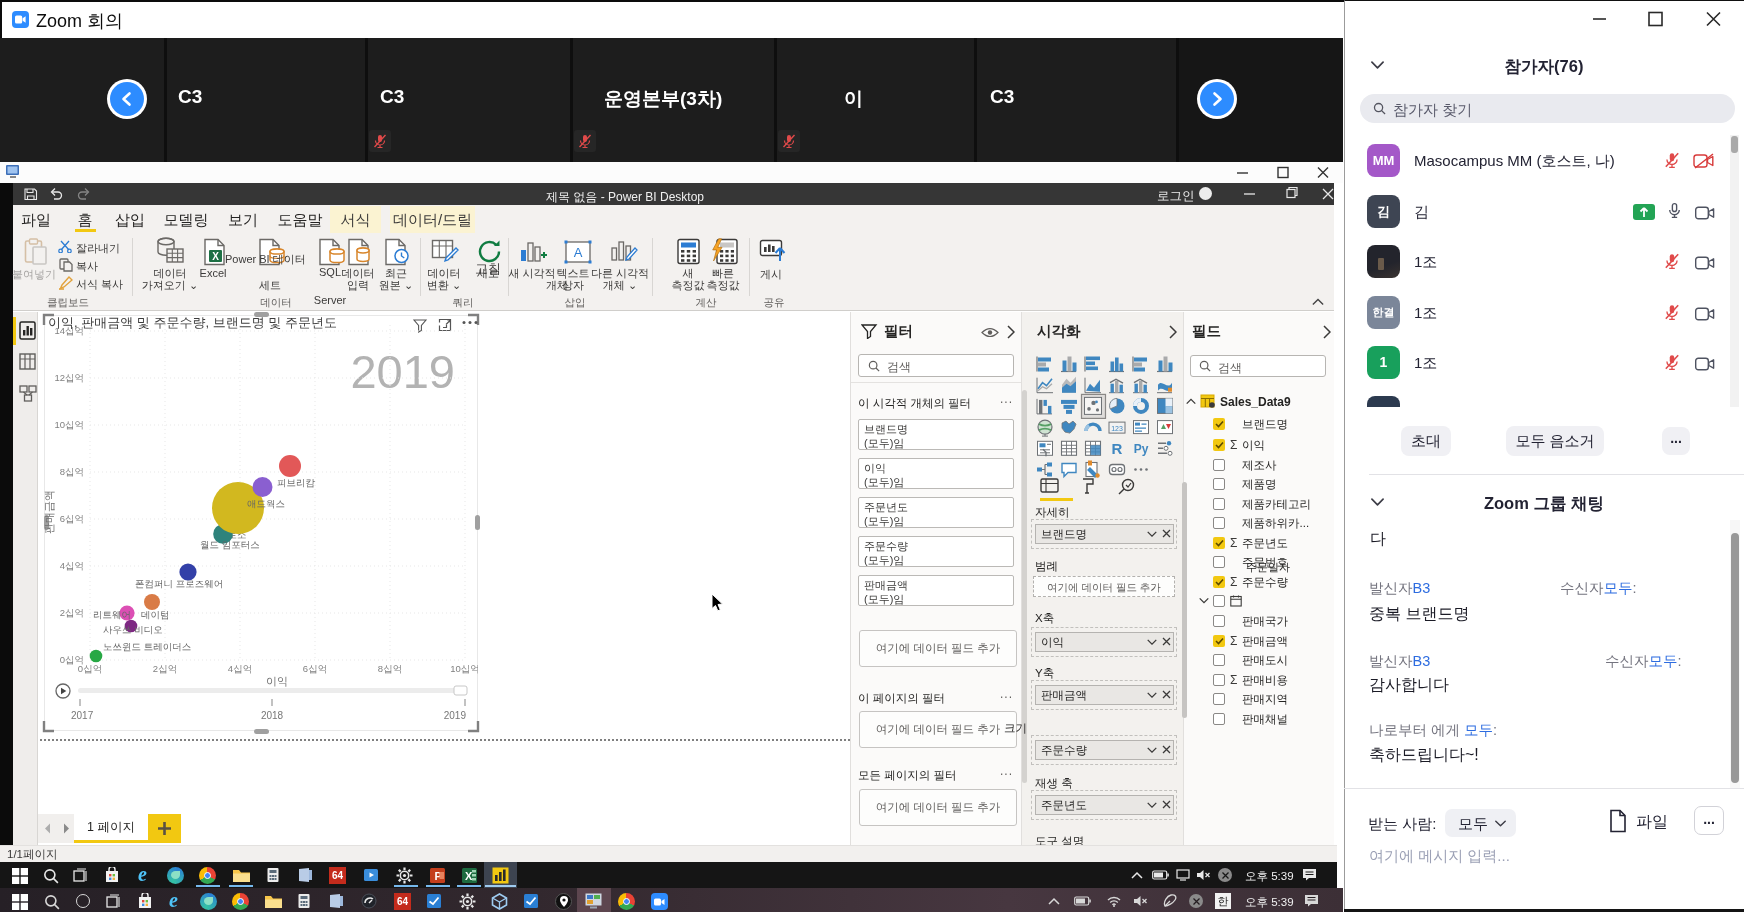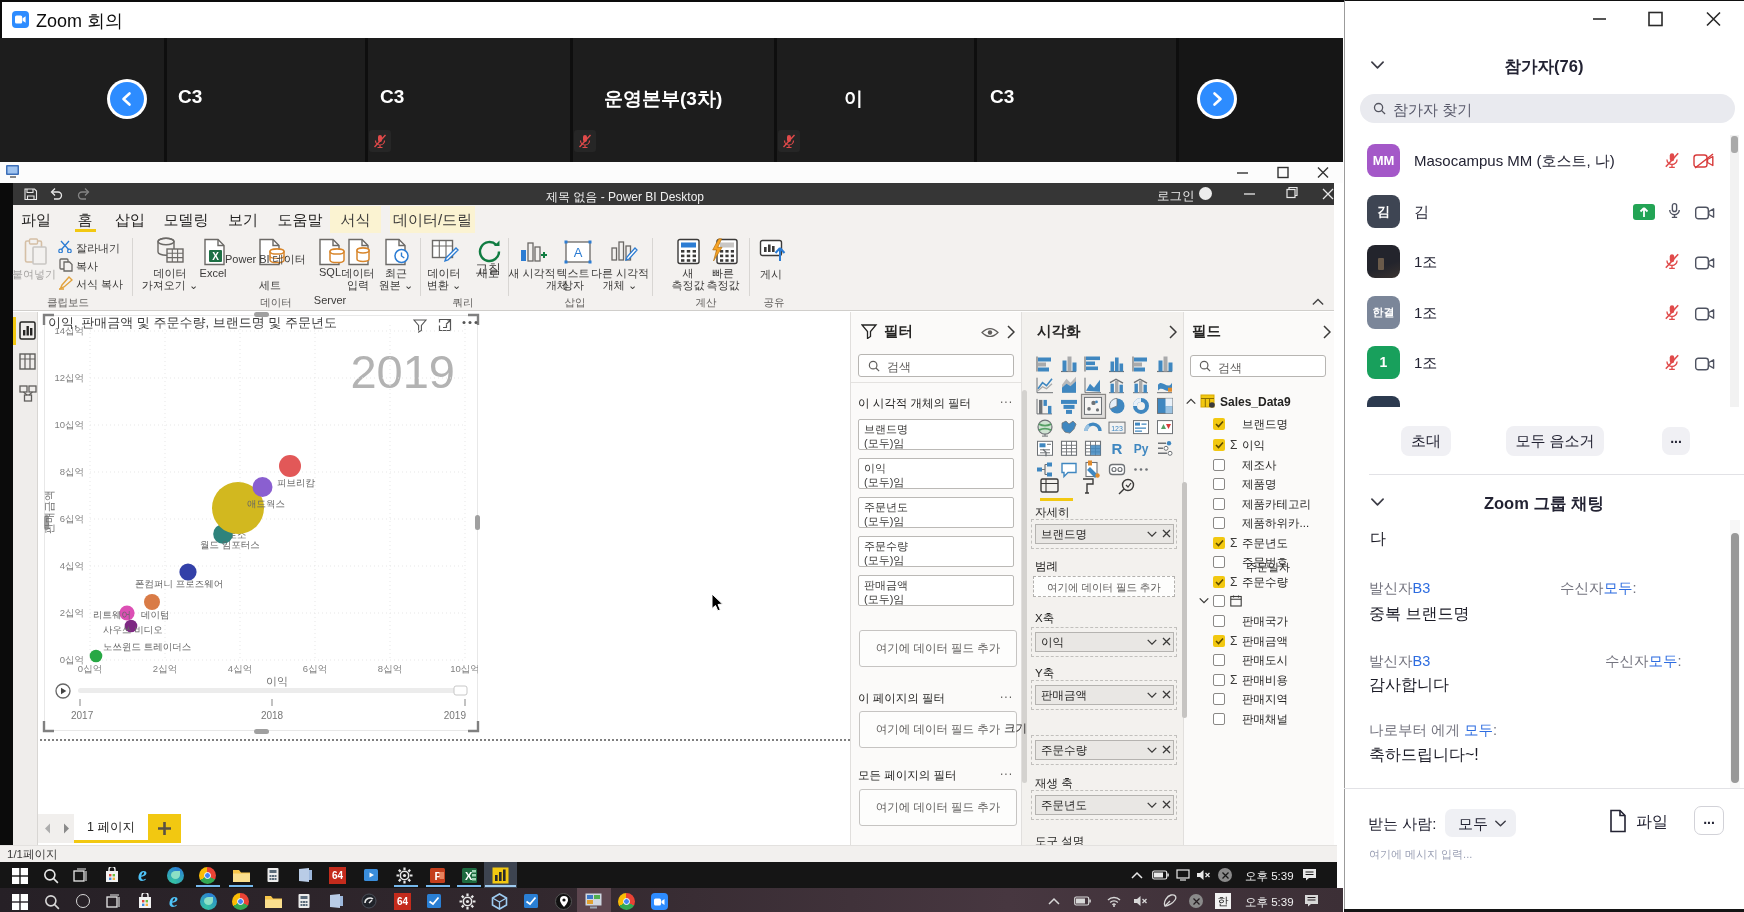--- a/index.html
+++ b/index.html
@@ -1075,16 +1075,16 @@
 <div class="ab" style="left:1458px;top:815px;font-size:15px;color:#232333">모두</div>
 <svg class="ab" style="left:1495px;top:820px" width="11" height="7">
       <use href="#chev"></use>
     </svg>
 <svg class="ab" style="left:1609px;top:809px" width="18" height="24" viewBox="0 0 18 24">
 <path d="M2 1.5 h9 l5 5 V22.5 H2 Z" fill="none" stroke="#232333" stroke-width="1.6"></path>
 <path d="M11 1.5 v5 h5" fill="none" stroke="#232333" stroke-width="1.6"></path>
     </svg>
 <div class="ab" style="left:1636px;top:812px;font-size:16px;color:#232333">파일</div>
 <div class="ab" style="left:1694px;top:806px;width:30px;height:29px;border:1px solid #d2d2d8;border-radius:7px;font-size:14px;font-weight:bold;color:#232333;text-align:center;line-height:24px">...</div>
-<div class="ab" style="left:1369px;top:847px;font-size:11px;color:#9ba0b5">여기에 메시지 입력...</div>
+<div class="ab" style="left:1369px;top:847px;font-size:15px;color:#9ba0b5">여기에 메시지 입력...</div>
 <div class="ab" style="left:1344px;top:909px;width:400px;height:3px;background:#141414"></div>
 
 </div>
 
 </body></html>

